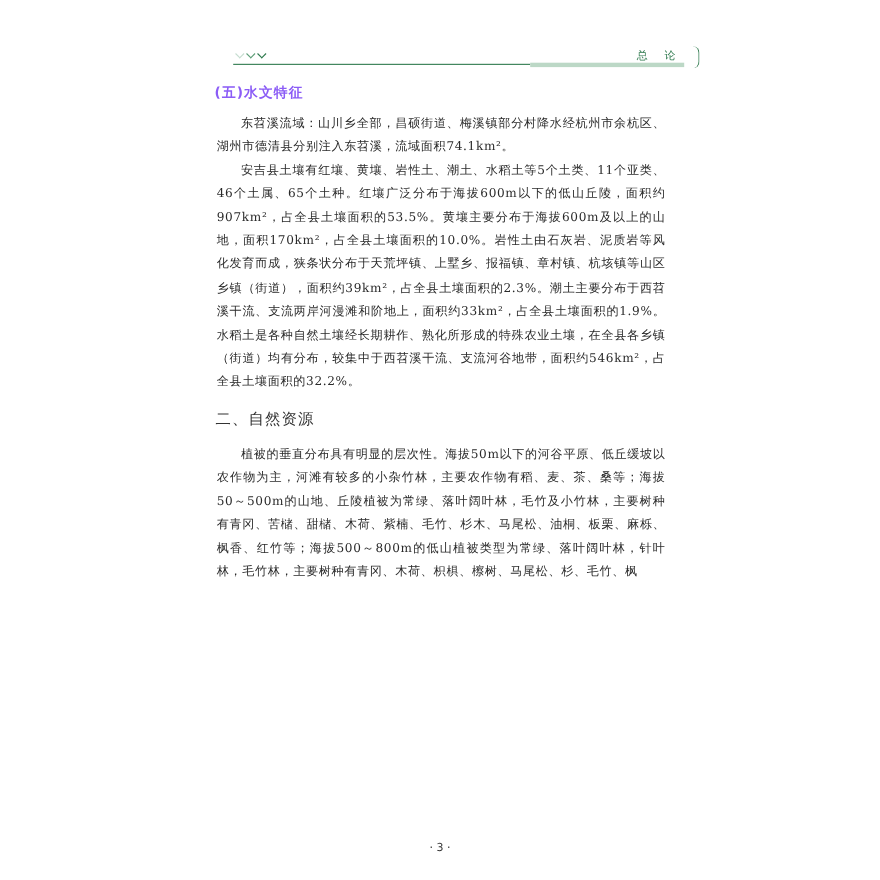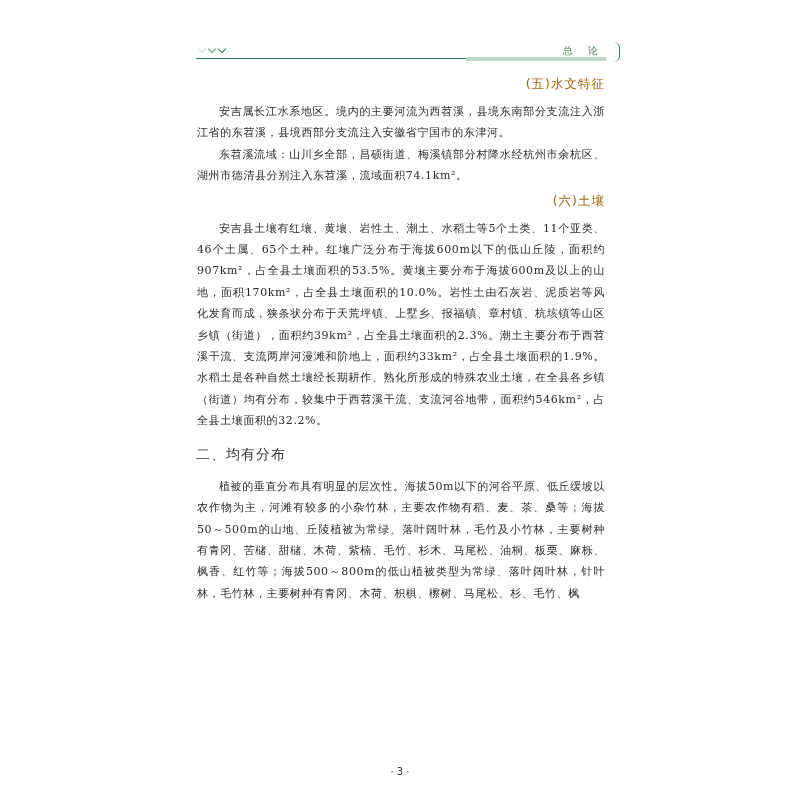--- a/index.html
+++ b/index.html
@@ -1,34 +1,34 @@
 <!DOCTYPE html>
 <html><head>
   <meta charset="utf-8">
   <style>
     html, body { margin: 0; padding: 0; background: #ffffff; }
     body { width: 800px; height: 800px; position: relative; overflow: hidden;
            font-family: "DejaVu Serif", "Liberation Serif", serif; color: #2a2a2a; }
-    .header { position: absolute; left: 196px; top: 44px; width: 420px; height: 20px; }
+    .header { position: absolute; left: 212px; top: 44px; width: 420px; height: 20px; }
     .chevrons { position: absolute; left: 2px; top: 2px; display: flex; gap: 2px; }
     .chev { width: 8px; height: 8px; position: relative; }
     .chev::before { content: ""; position: absolute; left: 1px; top: 0; width: 5px; height: 5px;
                     border-right: 1.5px solid currentColor; border-bottom: 1.5px solid currentColor;
                     transform: rotate(45deg); }
     .chev.c1 { color: #c6ddd0; }
     .chev.c2 { color: #5f9e78; }
     .chev.c3 { color: #2f7a4e; }
     .rule-dark { position: absolute; left: 0; top: 14px; width: 270px; height: 1px; background: #2f7a4e; }
     .rule-light { position: absolute; left: 270px; top: 13px; width: 140px; height: 4px; background: #bcd8c6; }
     .running-head { position: absolute; right: 12px; top: 0px; font-size: 10px; color: #2f7a4e; letter-spacing: 6px; }
     .bracket { position: absolute; right: -4px; top: -2px; width: 5px; height: 20px;
                border-right: 1.5px solid #2f7a4e; border-top-right-radius: 6px; border-bottom-right-radius: 6px; }
     .content { position: absolute; left: 197px; top: 74px; width: 408px; }
-    .sec { color: #a16207; font-family: "DejaVu Sans", "Liberation Sans", sans-serif; font-weight: normal;
-           font-size: 12.5px; margin: 2px 0 8px -2px; letter-spacing: 1px; text-align: right; }
+    .sec { color: #8b5cf6; font-family: "DejaVu Sans", "Liberation Sans", sans-serif; font-weight: bold;
+           font-size: 12.5px; margin: 2px 0 8px -2px; letter-spacing: 1px; }
     .chapter { font-family: "DejaVu Sans", "Liberation Sans", sans-serif; font-size: 14px; color: #333;
                margin: 14px 0 12px -1px; letter-spacing: 1px; }
     p { margin: 0; font-size: 11px; line-height: 21.4px; text-indent: 2em; text-align: justify; letter-spacing: 0.6px; }
     .footer { position: absolute; left: 0; top: 766px; width: 800px; text-align: center; font-size: 10px;
               font-family: "DejaVu Sans", "Liberation Sans", sans-serif; color: #333; }
   </style>
 </head>
 <body>
 
 <div class="header">
@@ -38,24 +38,22 @@
     <span class="chev c3"></span>
   </div>
   <div class="rule-dark"></div>
   <div class="rule-light"></div>
   <span class="running-head">总 论</span>
   <span class="bracket"></span>
 </div>
 
 <div class="content">
   <div class="sec">(五)水文特征</div>
-  <p>安吉属长江水系地区。境内的主要河流为西苕溪，县境东南部分支流注入浙江省的东苕溪，县境西部分支流注入安徽省宁国市的东津河。</p>
   <p>东苕溪流域：山川乡全部，昌硕街道、梅溪镇部分村降水经杭州市余杭区、湖州市德清县分别注入东苕溪，流域面积74.1km²。</p>
 
-  <div class="sec" style="margin-top:6px">(六)土壤</div>
   <p>安吉县土壤有红壤、黄壤、岩性土、潮土、水稻土等5个土类、11个亚类、46个土属、65个土种。红壤广泛分布于海拔600m以下的低山丘陵，面积约907km²，占全县土壤面积的53.5%。黄壤主要分布于海拔600m及以上的山地，面积170km²，占全县土壤面积的10.0%。岩性土由石灰岩、泥质岩等风化发育而成，狭条状分布于天荒坪镇、上墅乡、报福镇、章村镇、杭垓镇等山区乡镇（街道），面积约39km²，占全县土壤面积的2.3%。潮土主要分布于西苕溪干流、支流两岸河漫滩和阶地上，面积约33km²，占全县土壤面积的1.9%。水稻土是各种自然土壤经长期耕作、熟化所形成的特殊农业土壤，在全县各乡镇（街道）均有分布，较集中于西苕溪干流、支流河谷地带，面积约546km²，占全县土壤面积的32.2%。</p>
 
-  <div class="chapter">二、均有分布</div>
+  <div class="chapter">二、自然资源</div>
 
   <p>植被的垂直分布具有明显的层次性。海拔50m以下的河谷平原、低丘缓坡以农作物为主，河滩有较多的小杂竹林，主要农作物有稻、麦、茶、桑等；海拔50～500m的山地、丘陵植被为常绿、落叶阔叶林，毛竹及小竹林，主要树种有青冈、苦槠、甜槠、木荷、紫楠、毛竹、杉木、马尾松、油桐、板栗、麻栎、枫香、红竹等；海拔500～800m的低山植被类型为常绿、落叶阔叶林，针叶林，毛竹林，主要树种有青冈、木荷、枳椇、檫树、马尾松、杉、毛竹、枫</p>
 </div>
 
 <div class="footer">· 3 ·</div>
 
 </body></html>

